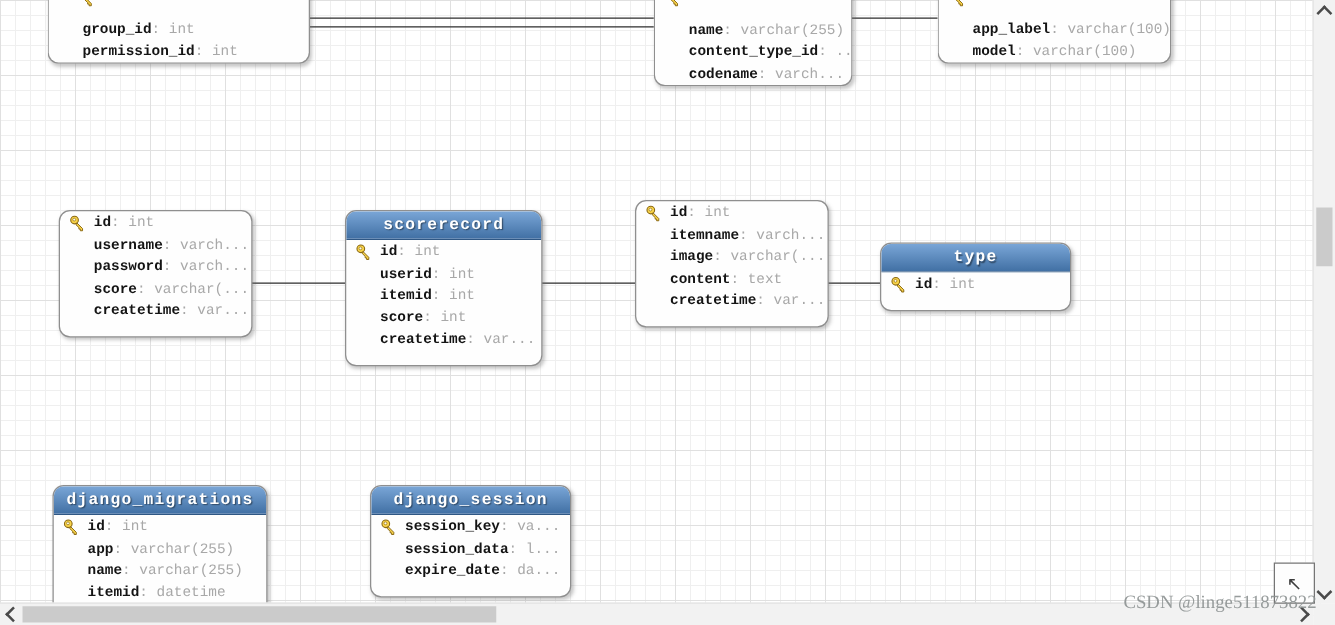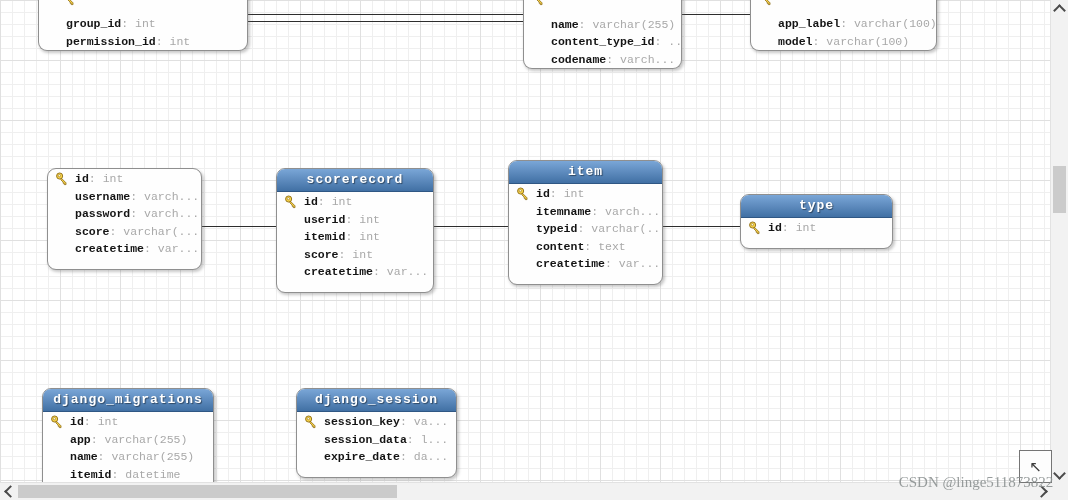--- a/index.html
+++ b/index.html
@@ -162,44 +162,43 @@
       <div class="row">
         <span class="fname">score</span><span class="ftype">int</span>
       </div>
       <div class="row">
         <span class="fname">createtime</span><span class="ftype">var...</span>
       </div>
     </div>
   </div>
 
   <div class="er-table" style="left:508px;top:160px;width:153px">
-    <div class="er-header">item</div>
     <div class="er-rows">
       <div class="row">
         <span class="keyicon"><svg width="14" height="14" viewBox="0 0 16 16">
               <use href="#goldkey"></use>
             </svg></span>
         <span class="fname">id</span><span class="ftype">int</span>
       </div>
       <div class="row">
         <span class="fname">itemname</span><span class="ftype">varch...</span>
       </div>
       <div class="row">
-        <span class="fname">typeid</span><span class="ftype">varchar(...</span>
+        <span class="fname">image</span><span class="ftype">varchar(...</span>
       </div>
       <div class="row">
         <span class="fname">content</span><span class="ftype">text</span>
       </div>
       <div class="row">
         <span class="fname">createtime</span><span class="ftype">var...</span>
       </div>
     </div>
   </div>
 
-  <div class="er-table" style="left:740px;top:194px;width:151px">
+  <div class="er-table" style="left:704px;top:194px;width:151px">
     <div class="er-header">type</div>
     <div class="er-rows">
       <div class="row">
         <span class="keyicon"><svg width="14" height="14" viewBox="0 0 16 16">
               <use href="#goldkey"></use>
             </svg></span>
         <span class="fname">id</span><span class="ftype">int</span>
       </div>
     </div>
   </div>

